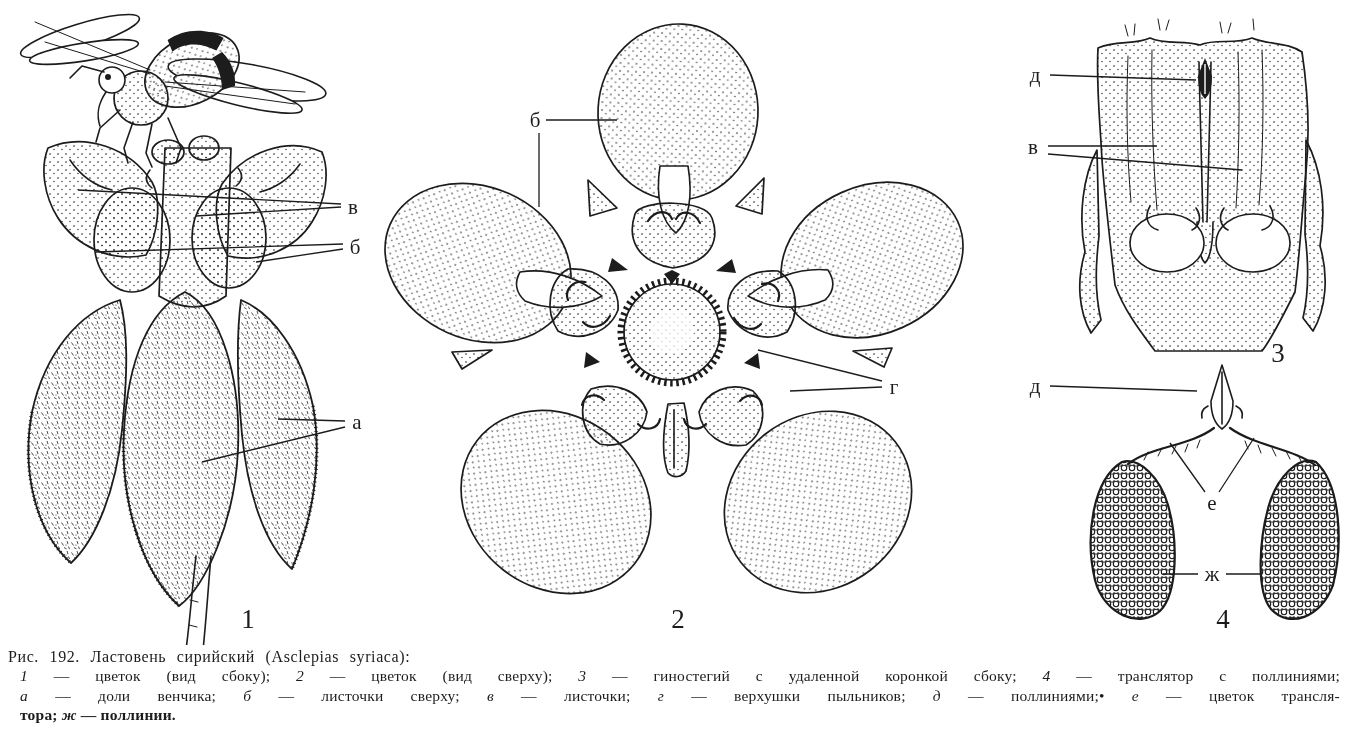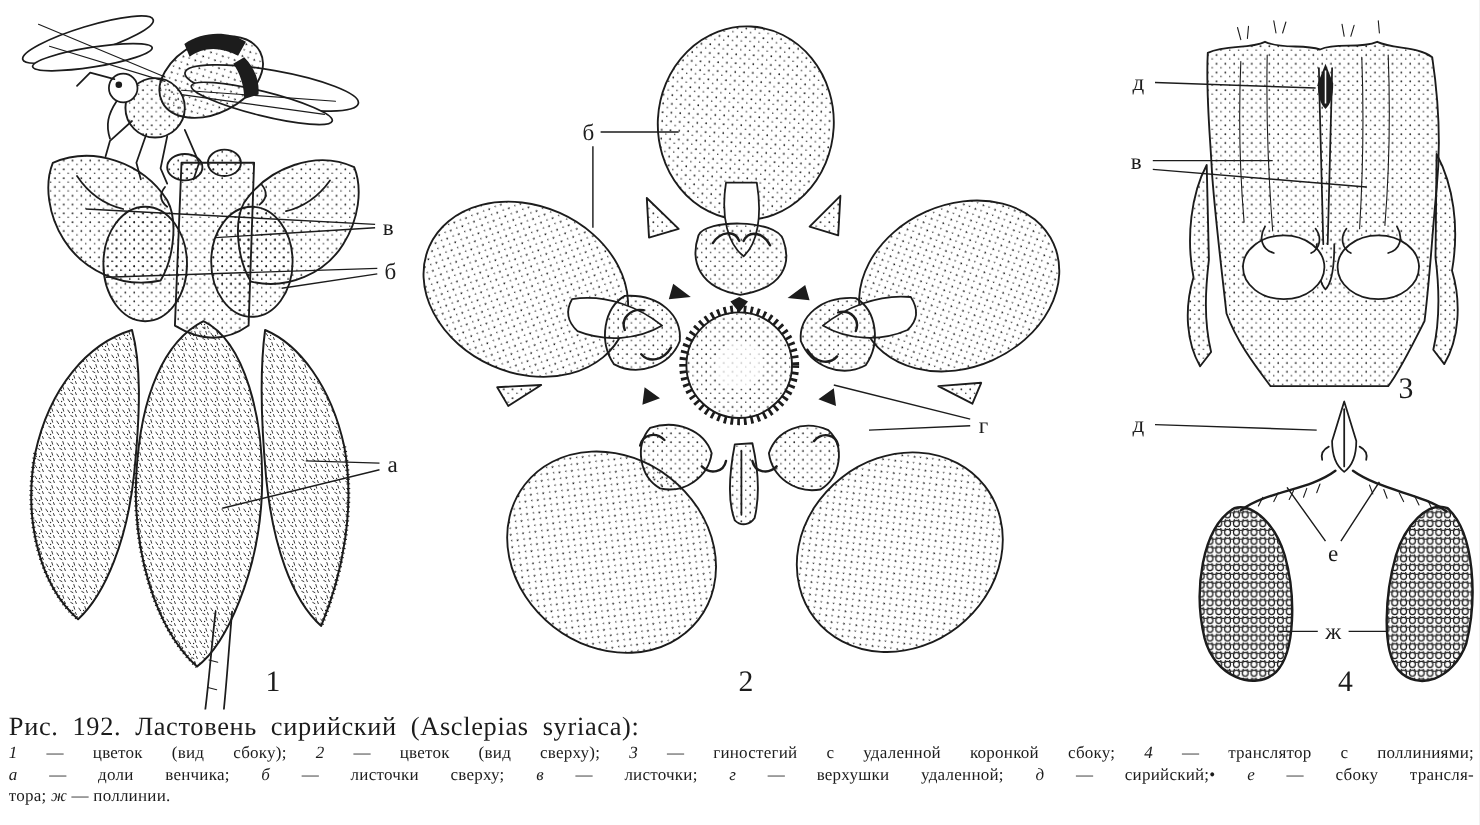--- a/index.html
+++ b/index.html
@@ -13,24 +13,24 @@
   .fillstip{fill:url(#stip);stroke:#1c1c1c;stroke-width:1.7;stroke-linejoin:round;}
   .fillhair{fill:url(#hair);stroke:#1c1c1c;stroke-width:1.8;stroke-linejoin:round;}
   .fillwhite{fill:#ffffff;stroke:#1c1c1c;stroke-width:1.6;stroke-linejoin:round;}
   .fillcomb{fill:url(#comb);stroke:#1c1c1c;stroke-width:2.2;stroke-linejoin:round;}
   .dark{fill:#1c1c1c;stroke:none;}
   .fuzz{stroke:#1c1c1c;fill:none;stroke-width:3.4;stroke-dasharray:1 3.2;}
   .teeth{stroke:#1c1c1c;fill:none;stroke-width:7;stroke-dasharray:2.5 3.6;}
   text.lbl{font-family:"Liberation Serif",serif;font-size:21px;fill:#1c1c1c;}
   text.num{font-family:"Liberation Serif",serif;font-size:27px;fill:#1c1c1c;}
   #caption{position:absolute;left:8px;top:648px;width:1332px;}
-  #cap-title{font-size:24px;letter-spacing:.6px;word-spacing:6px;white-space:nowrap;}
+  #cap-title{font-size:16px;letter-spacing:.6px;word-spacing:6px;white-space:nowrap;}
   .cap-line{font-size:15.5px;line-height:19.5px;text-align:justify;text-align-last:justify;
-            letter-spacing:.2px;}
-  .cap-line.last{text-align:left;text-align-last:left;}
+            letter-spacing:.2px;margin-left:12px;}
+  .cap-line.last{text-align:left;text-align-last:left;font-weight:bold;}
   .cap-line i, #caption i{font-style:italic;}
 </style>
 </head>
 <body>
 
 <div id="page">
 
 <svg id="art" width="1345" height="645" viewBox="0 0 1345 645" xmlns="http://www.w3.org/2000/svg">
   <defs>
     <pattern id="stip" width="8" height="8" patternUnits="userSpaceOnUse">
@@ -187,17 +187,17 @@
       <text class="lbl" x="1212" y="510" text-anchor="middle">е</text>
       <text class="lbl" x="1212" y="581" text-anchor="middle">ж</text>
       <text class="num" x="1223" y="628" text-anchor="middle">4</text>
     </g>
   </g>
 </svg>
 
 <div id="caption">
   <div id="cap-title">Рис. 192. Ластовень сирийский (Asclepias syriaca):</div>
   <div class="cap-line"><i>1</i><span> — цветок (вид сбоку); </span><i>2</i><span> — цветок (вид сверху); </span><i>3</i><span> — гиностегий с удаленной коронкой сбоку; </span><i>4</i><span> — транслятор с поллиниями;</span></div>
-  <div class="cap-line"><i>а</i><span> — доли венчика; </span><i>б</i><span> — листочки сверху; </span><i>в</i><span> — листочки; </span><i>г</i><span> — верхушки удаленной; </span><i>д</i><span> — сирийский;• </span><i>е</i><span> — сбоку трансля-</span></div>
+  <div class="cap-line"><i>а</i><span> — доли венчика; </span><i>б</i><span> — листочки сверху; </span><i>в</i><span> — листочки; </span><i>г</i><span> — верхушки пыльников; </span><i>д</i><span> — поллиниями;• </span><i>е</i><span> — цветок трансля-</span></div>
   <div class="cap-line last"><span>тора; </span><i>ж</i><span> — поллинии.</span></div>
 </div>
 
 </div>
 
 </body></html>

